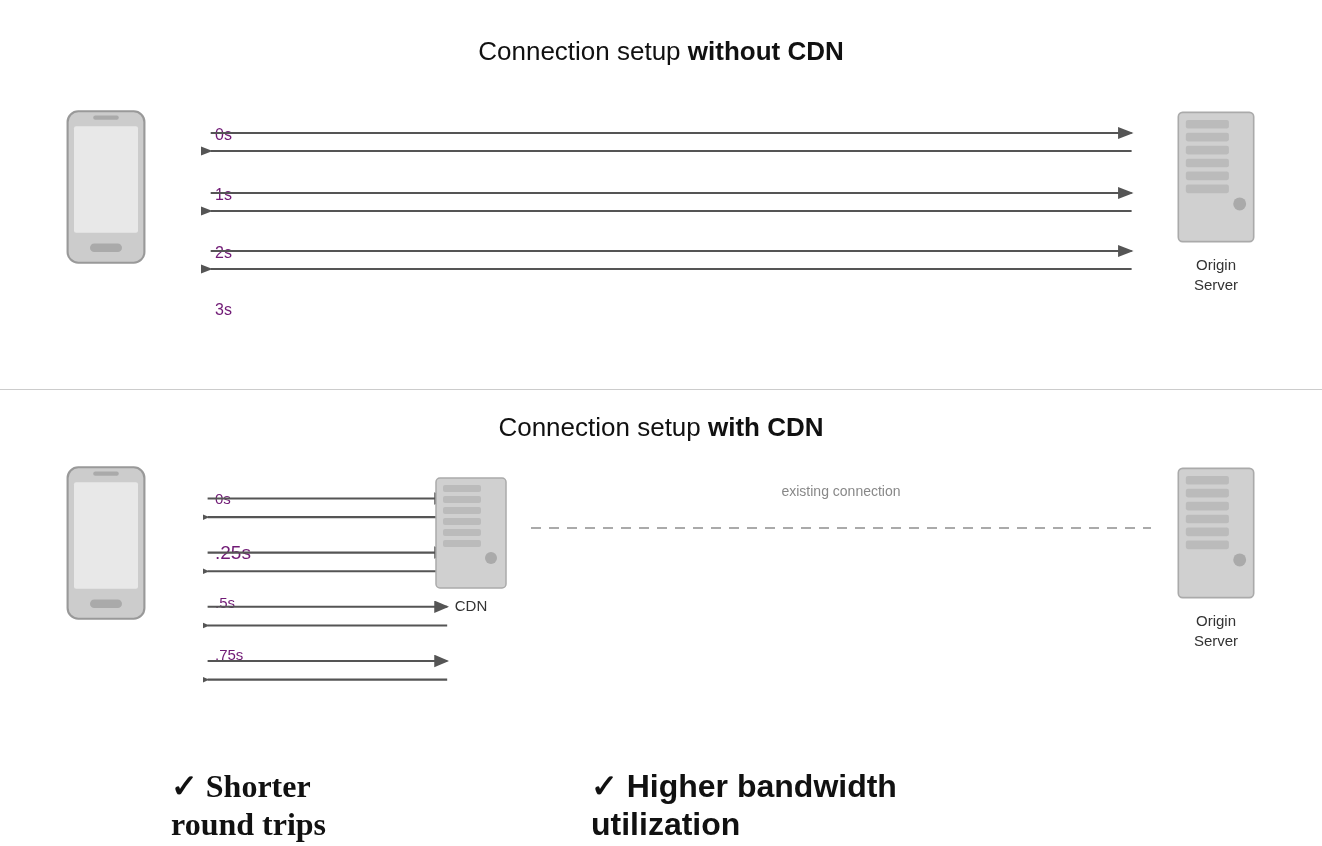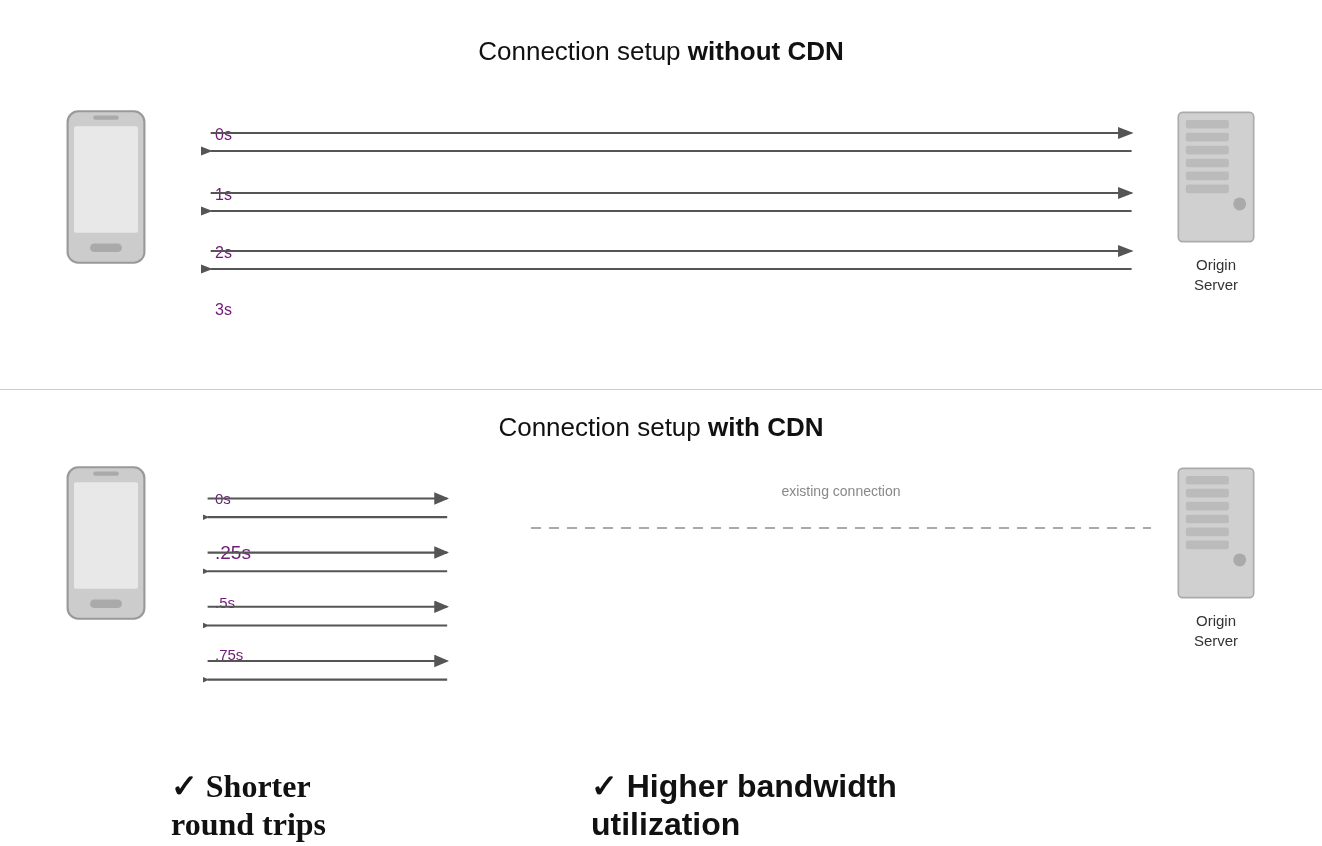--- a/index.html
+++ b/index.html
@@ -317,20 +317,33 @@
           <line x1="265" y1="104" x2="5" y2="104" stroke="#555" stroke-width="2" marker-end="url(#arrowL2)"></line>
 
           <line x1="5" y1="138" x2="265" y2="138" stroke="#555" stroke-width="2" marker-end="url(#arrowR2)"></line>
           <line x1="265" y1="156" x2="5" y2="156" stroke="#555" stroke-width="2" marker-end="url(#arrowL2)"></line>
 
           <line x1="5" y1="190" x2="265" y2="190" stroke="#555" stroke-width="2" marker-end="url(#arrowR2)"></line>
           <line x1="265" y1="208" x2="5" y2="208" stroke="#555" stroke-width="2" marker-end="url(#arrowL2)"></line>
         </svg>
       </div>
 
+      <div class="cdn-server-icon">
+        <svg width="80" height="120" viewBox="0 0 80 120" xmlns="http://www.w3.org/2000/svg">
+          <rect x="5" y="5" width="70" height="110" rx="4" fill="#d0d0d0" stroke="#aaa" stroke-width="1.5"></rect>
+          <rect x="12" y="12" width="38" height="7" rx="2" fill="#bbb"></rect>
+          <rect x="12" y="23" width="38" height="7" rx="2" fill="#bbb"></rect>
+          <rect x="12" y="34" width="38" height="7" rx="2" fill="#bbb"></rect>
+          <rect x="12" y="45" width="38" height="7" rx="2" fill="#bbb"></rect>
+          <rect x="12" y="56" width="38" height="7" rx="2" fill="#bbb"></rect>
+          <rect x="12" y="67" width="38" height="7" rx="2" fill="#bbb"></rect>
+          <circle cx="60" cy="85" r="6" fill="#aaa"></circle>
+        </svg>
+        <div class="cdn-label">CDN</div>
+      </div>
 
       <div class="dotted-area">
         <span class="dotted-label">existing connection</span>
         <svg width="100%" height="100%" xmlns="http://www.w3.org/2000/svg">
           <line x1="0" y1="65" x2="100%" y2="65" stroke="#aaa" stroke-width="2" stroke-dasharray="10,8"></line>
         </svg>
       </div>
 
       <div class="server-icon" style="top:10px;">
         <svg class="server-svg" viewBox="0 0 80 130" xmlns="http://www.w3.org/2000/svg">

